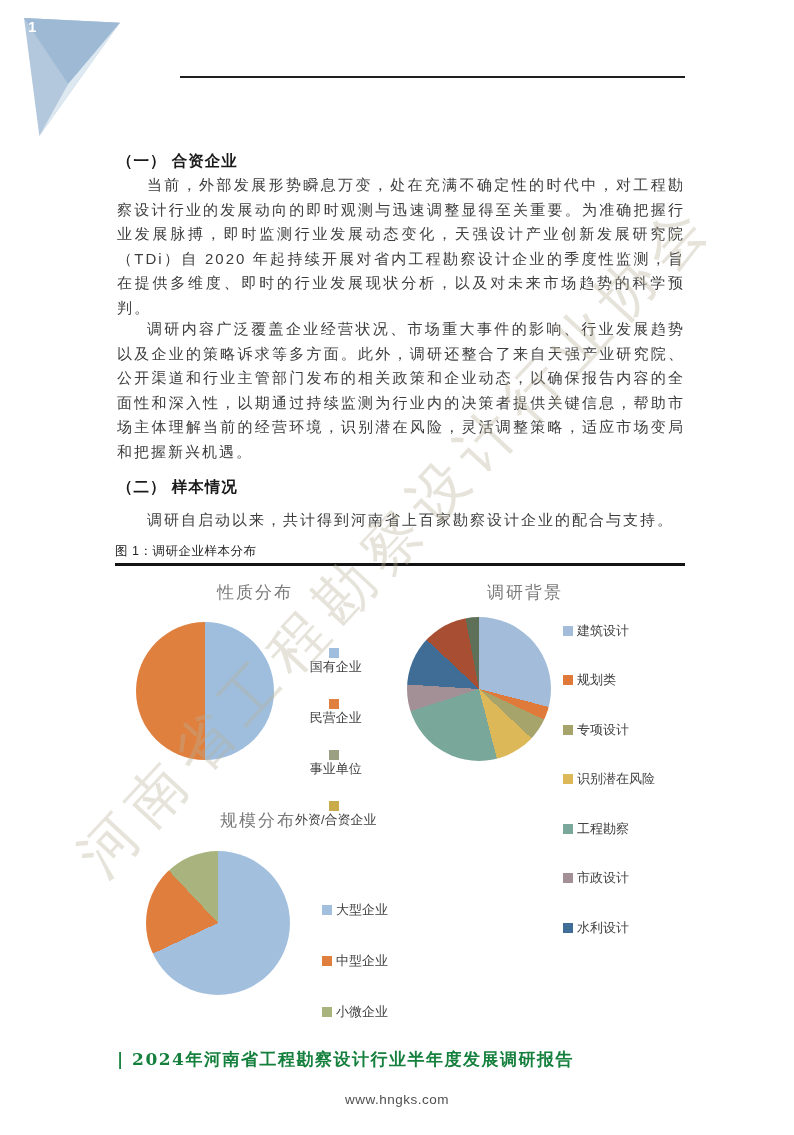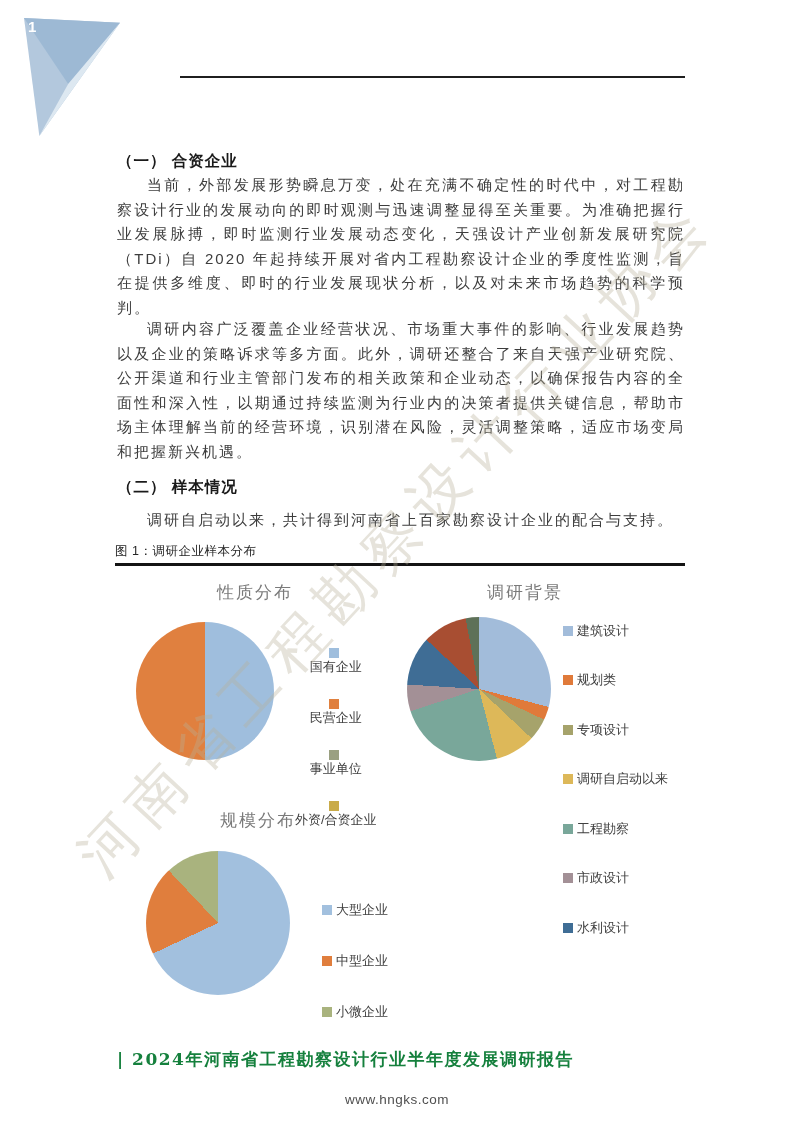--- a/index.html
+++ b/index.html
@@ -131,21 +131,21 @@
     <div class="legend-item">
       <span class="chip" style="background: rgb(224, 122, 58);"></span>
       <span class="legend-label">规划类</span>
     </div>
     <div class="legend-item">
       <span class="chip" style="background: rgb(166, 163, 107);"></span>
       <span class="legend-label">专项设计</span>
     </div>
     <div class="legend-item">
       <span class="chip" style="background: rgb(221, 184, 89);"></span>
-      <span class="legend-label">调研自启动以来</span>
+      <span class="legend-label">识别潜在风险</span>
     </div>
     <div class="legend-item">
       <span class="chip" style="background: rgb(121, 167, 154);"></span>
       <span class="legend-label">工程勘察</span>
     </div>
     <div class="legend-item">
       <span class="chip" style="background: rgb(163, 144, 150);"></span>
       <span class="legend-label">市政设计</span>
     </div>
     <div class="legend-item">

